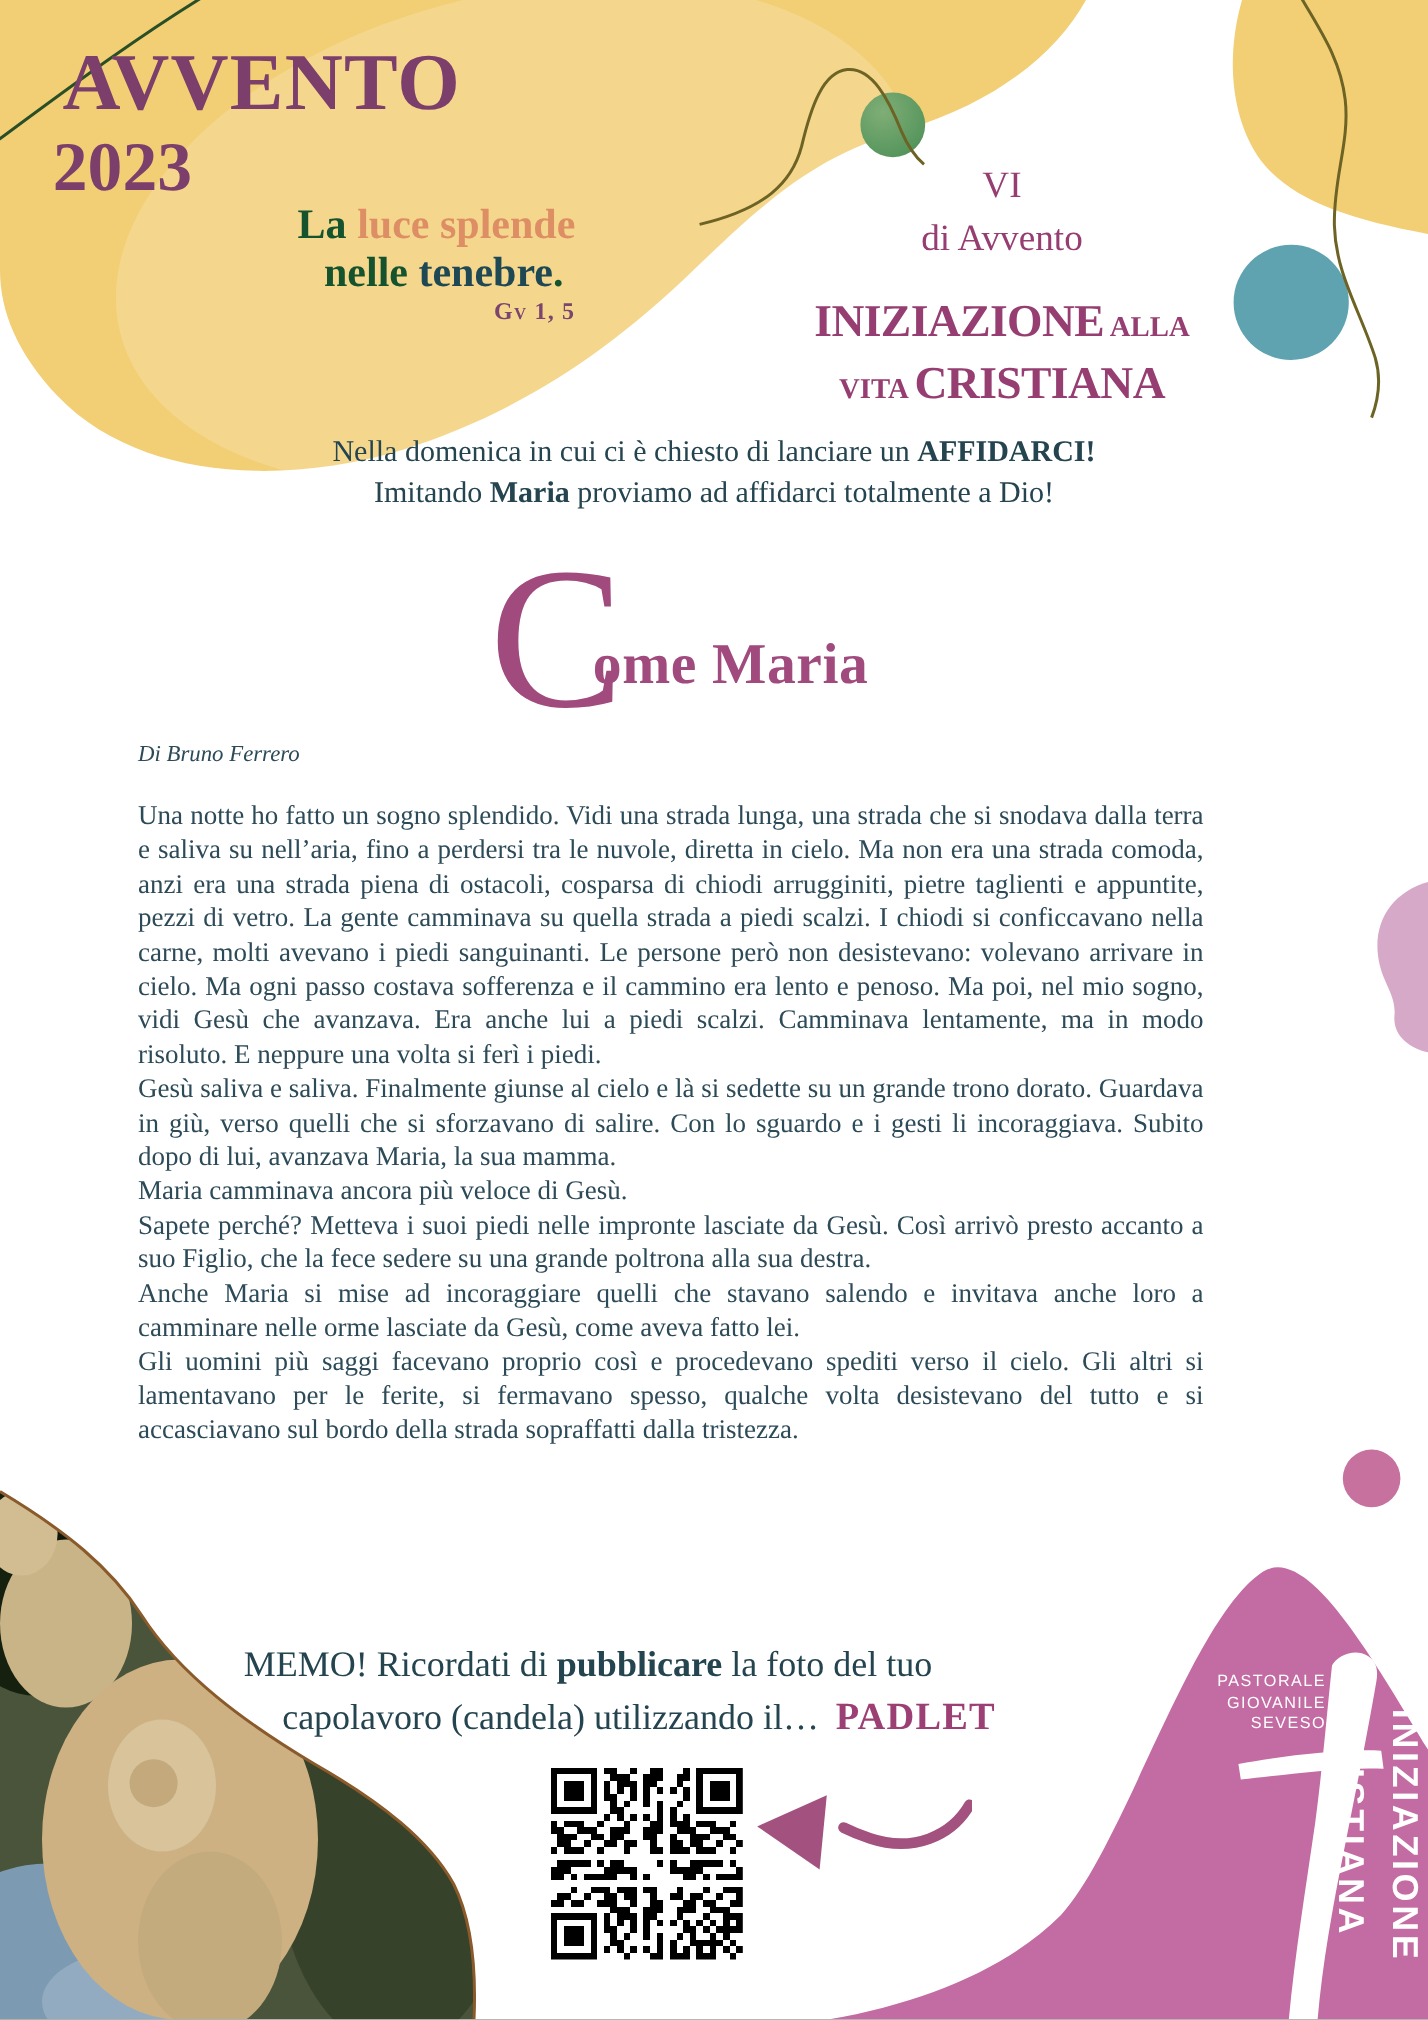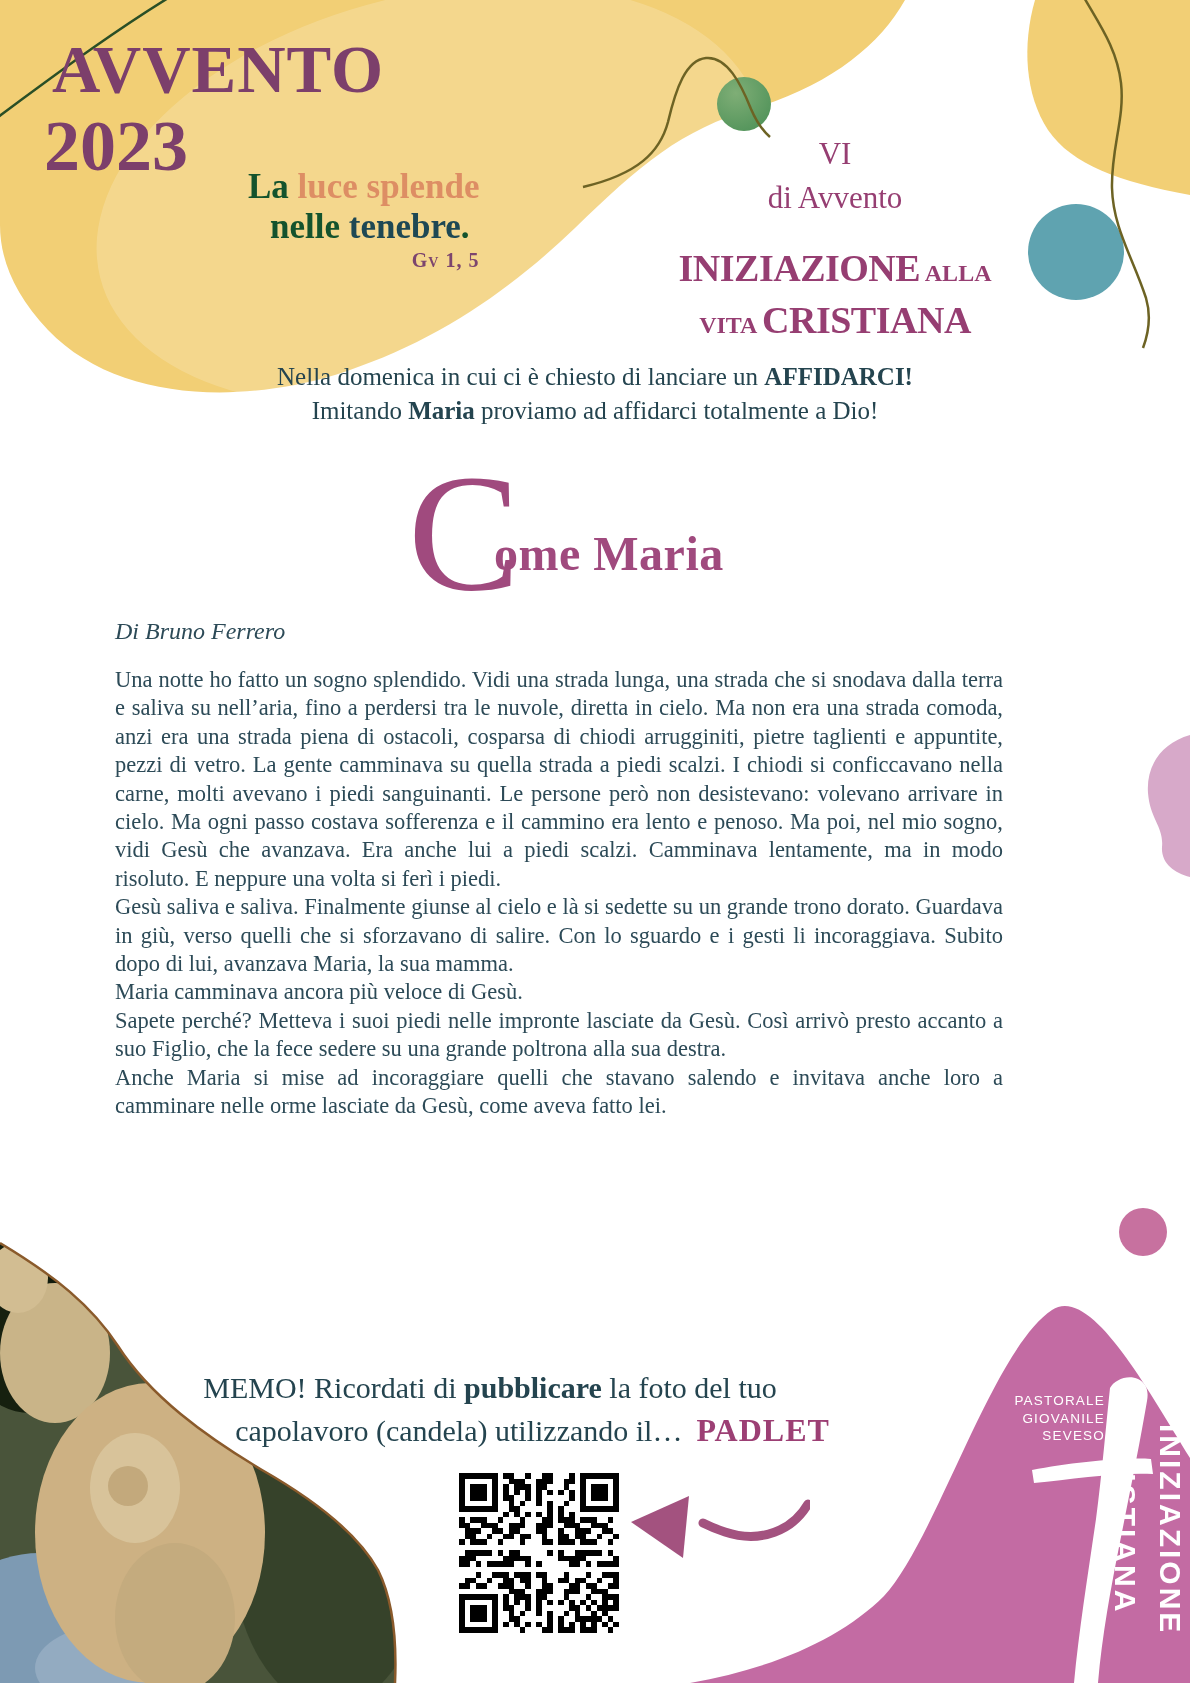--- a/index.html
+++ b/index.html
@@ -6,40 +6,40 @@
   .page{
     position:relative; width:1190px; height:1683px; margin:0 auto;
     background:#ffffff; overflow:hidden;
     font-family:"Liberation Serif", serif; color:#2c4a57;
   }
   .abs{position:absolute;}
   svg{display:block;}
 
   
   .title-avvento{left:52px; top:36px; font-size:67px; font-weight:bold; color:#7c3f6b; letter-spacing:1px; line-height:1;}
-  .title-year{left:44px; top:110px; font-size:72px; font-weight:bold; color:#7c3f6b; line-height:1;}
+  .title-year{left:44px; top:110px; font-size:58px; font-weight:bold; color:#7c3f6b; line-height:1;}
   .tagline{left:248px; top:167px; font-size:35px; font-weight:bold; line-height:40px; white-space:nowrap;}
   .tagline .l2{margin-left:22px;}
   .tag-purple{color:#14532d;} .tag-orange{color:#dd8e64;} .tag-teal{color:#1e4854;}
   .tag-verse{display:block; margin-left:40px; font-size:20px; color:#7c456e; letter-spacing:1px; font-variant:small-caps; line-height:26px;text-align:right;}
 
   .week-block{left:700px; top:132px; width:270px; text-align:center; color:#963e72; font-weight:normal; font-size:31px; line-height:44px;}
   .program-block{left:640px; top:246px; width:390px; text-align:center; color:#963e72; font-weight:bold; line-height:44px; white-space:nowrap;}
   .program-big{font-size:38px; letter-spacing:-0.5px;}
   .program-small{font-size:24px;}
 
   
   .intro{left:0; top:360px; width:1190px; text-align:center; font-size:25px; line-height:34px; color:#24444f;}
   .intro b{font-weight:bold;}
 
   
   .dropcap{left:408px; top:448px; font-size:168px; line-height:1; color:#a04a7e;}
   .article-title{left:494px; top:526px; font-size:48px; font-weight:bold; color:#a04a7e; letter-spacing:0.5px; white-space:nowrap;}
 
-  .byline{left:115px; top:618px; font-size:24px; font-style:italic; color:#2c4a57;}
+  .byline{left:115px; top:618px; font-size:19px; font-style:italic; color:#2c4a57;}
 
   
   .body-text{left:115px; top:666px; width:888px; font-size:22.5px; line-height:28.4px; text-align:justify; color:#2c4a57;}
   .body-text p{margin:0;}
 
   
   .memo{left:150px; top:1366px; width:680px; text-align:center; font-size:30px; line-height:43px; color:#24444f;}
   .memo .line2{margin-left:85px; white-space:nowrap;}
   .memo b{font-weight:bold;}
   .memo .padlet{color:#9c3f74; font-weight:bold; font-size:32px; letter-spacing:1px; margin-left:14px;}
@@ -112,20 +112,21 @@
   <div class="abs z2 article-title">ome Maria</div>
 
   <div class="abs z2 byline">Di Bruno Ferrero</div>
 
   <div class="abs z2 body-text">
     <p>Una notte ho fatto un sogno splendido. Vidi una strada lunga, una strada che si snodava dalla terra e saliva su nell’aria, fino a perdersi tra le nuvole, diretta in cielo. Ma non era una strada comoda, anzi era una strada piena di ostacoli, cosparsa di chiodi arrugginiti, pietre taglienti e appuntite, pezzi di vetro. La gente camminava su quella strada a piedi scalzi. I chiodi si conficcavano nella carne, molti avevano i piedi sanguinanti. Le persone però non desistevano: volevano arrivare in cielo. Ma ogni passo costava sofferenza e il cammino era lento e penoso. Ma poi, nel mio sogno, vidi Gesù che avanzava. Era anche lui a piedi scalzi. Camminava lentamente, ma in modo risoluto. E neppure una volta si ferì i piedi.</p>
     <p>Gesù saliva e saliva. Finalmente giunse al cielo e là si sedette su un grande trono dorato. Guardava in giù, verso quelli che si sforzavano di salire. Con lo sguardo e i gesti li incoraggiava. Subito dopo di lui, avanzava Maria, la sua mamma.</p>
     <p>Maria camminava ancora più veloce di Gesù.</p>
     <p>Sapete perché? Metteva i suoi piedi nelle impronte lasciate da Gesù. Così arrivò presto accanto a suo Figlio, che la fece sedere su una grande poltrona alla sua destra.</p>
     <p>Anche Maria si mise ad incoraggiare quelli che stavano salendo e invitava anche loro a camminare nelle orme lasciate da Gesù, come aveva fatto lei.</p>
+    <p>Gli uomini più saggi facevano proprio così e procedevano spediti verso il cielo. Gli altri si lamentavano per le ferite, si fermavano spesso, qualche volta desistevano del tutto e si accasciavano sul bordo della strada sopraffatti dalla tristezza.</p>
   </div>
 
   <svg class="abs z3" style="left:0; top:1238px;" width="400" height="445" viewBox="0 0 400 445">
     <defs>
       <clipPath id="paintClip">
         <path d="M0,5 C 55,38 92,68 118,108 C 150,158 205,198 262,232 C 318,264 358,296 378,332 C 392,360 397,400 395,445 L0,445 Z"></path>
       </clipPath>
     </defs>
     <g clip-path="url(#paintClip)">
       <rect x="0" y="0" width="400" height="445" fill="#49543a"></rect>

